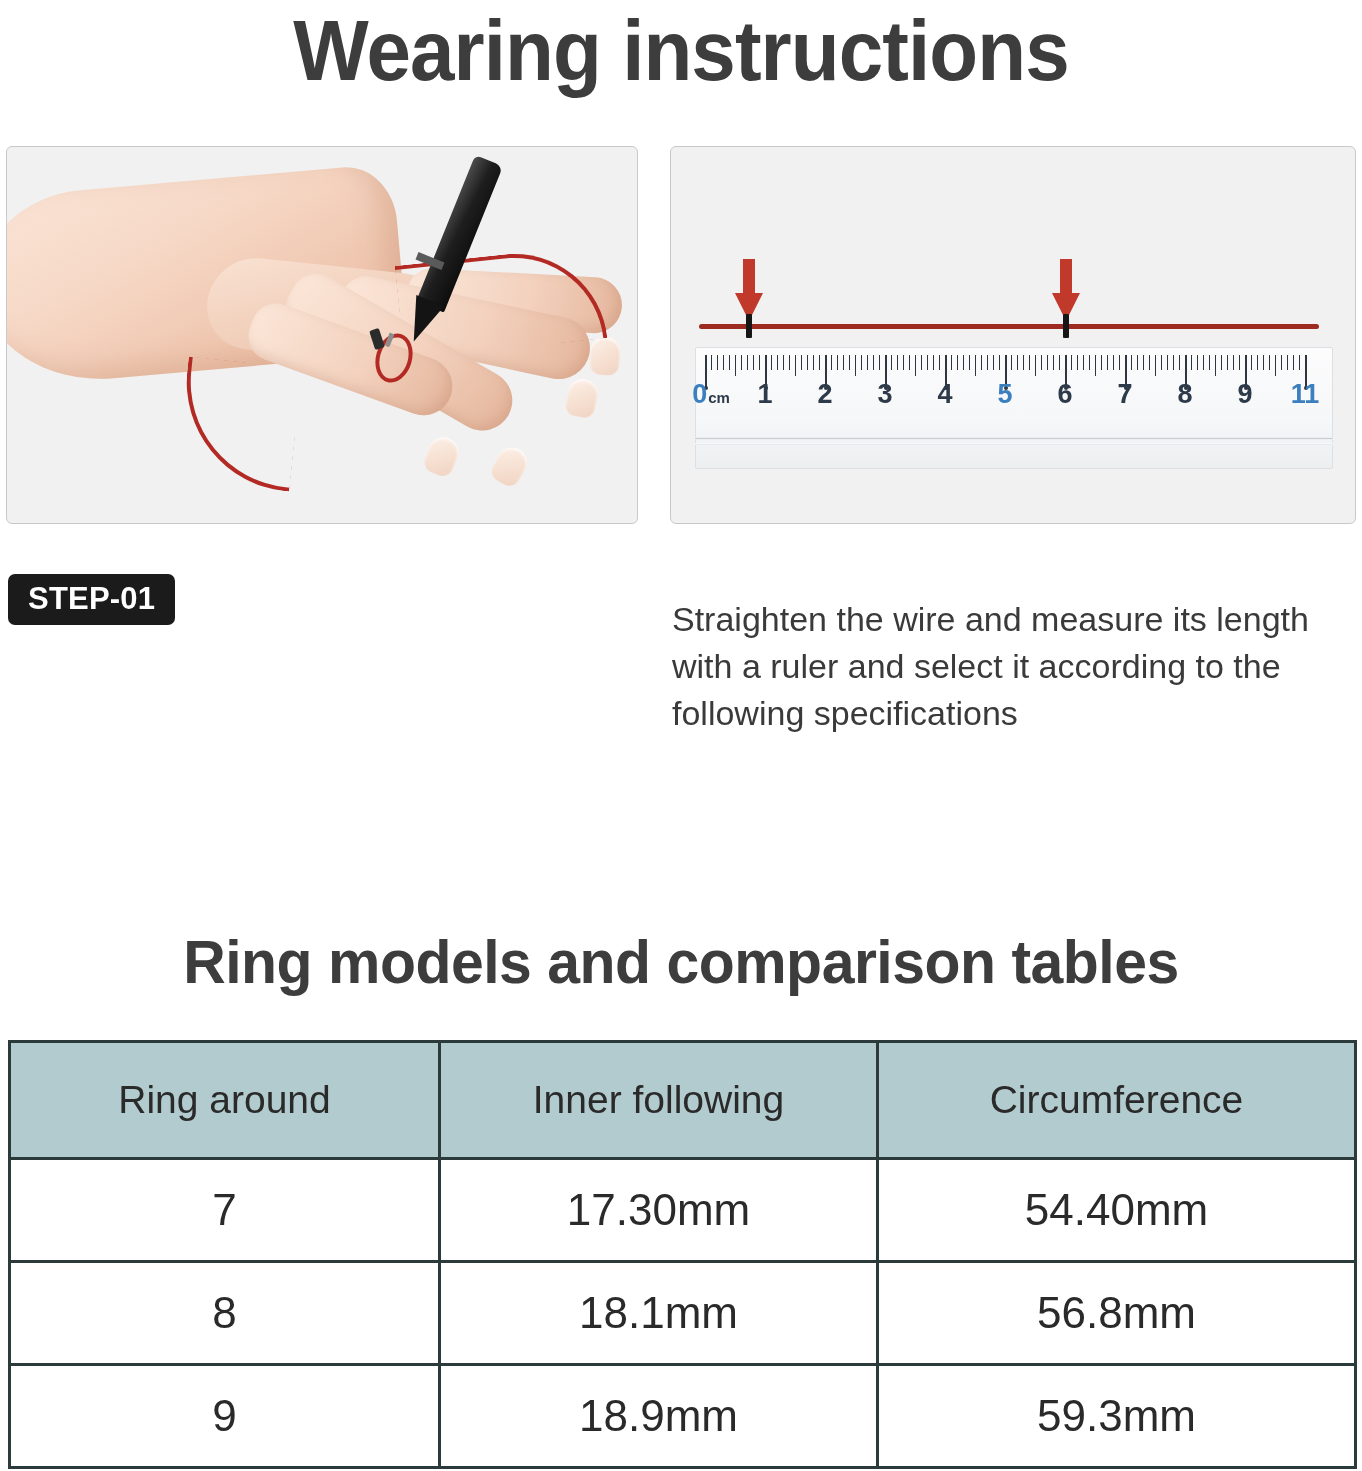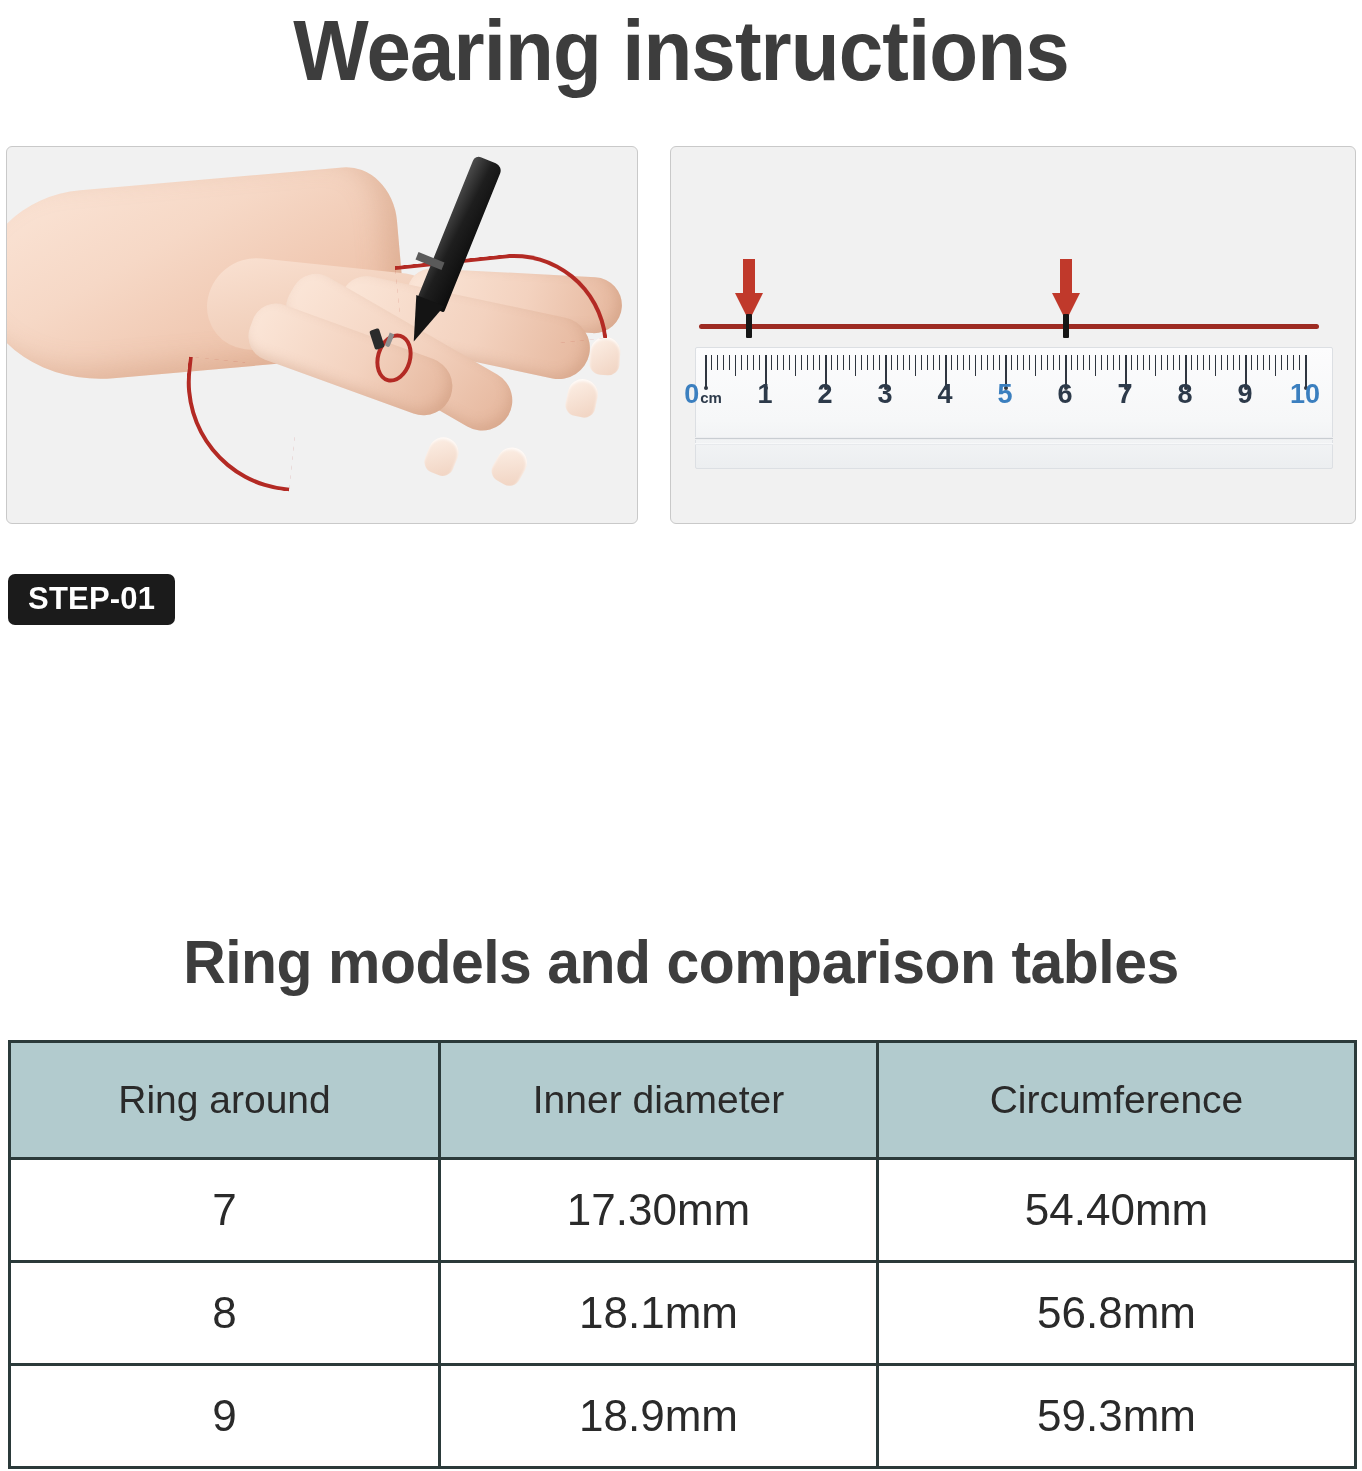--- a/index.html
+++ b/index.html
@@ -488,56 +488,57 @@
         <div class="tick minor" style="left: 564px;"></div>
         <div class="tick half" style="left: 570px;"></div>
         <div class="tick minor" style="left: 576px;"></div>
         <div class="tick minor" style="left: 582px;"></div>
         <div class="tick minor" style="left: 588px;"></div>
         <div class="tick minor" style="left: 594px;"></div>
         <div class="tick major" style="left: 600px;"></div>
         <div class="tick-dot" style="left: 599px;"></div>
       </div>
     <div id="ruler-numbers">
-        <div class="ruler-num blue" style="left: 26px; transform: translateX(-34%);">0<span class="unit">cm</span></div>
+        <div class="ruler-num blue" style="left: 34px; transform: translateX(-34%);">0<span class="unit">cm</span></div>
         <div class="ruler-num" style="left: 94px;">1</div>
         <div class="ruler-num" style="left: 154px;">2</div>
         <div class="ruler-num" style="left: 214px;">3</div>
         <div class="ruler-num" style="left: 274px;">4</div>
         <div class="ruler-num blue" style="left: 334px;">5</div>
         <div class="ruler-num" style="left: 394px;">6</div>
         <div class="ruler-num" style="left: 454px;">7</div>
         <div class="ruler-num" style="left: 514px;">8</div>
         <div class="ruler-num" style="left: 574px;">9</div>
-        <div class="ruler-num blue" style="left: 634px;">10</div>
+        <div class="ruler-num blue" style="left: 634px;">11</div>
       </div>
     <div class="ruler-bevel"></div>
     <div class="ruler-bevel2"></div>
   </div>
 </div>
 
 <div class="step-block left">
   <div class="step-badge">STEP-01</div>
 </div>
 
 <div class="step-block right">
+  <div class="step-text">Straighten the wire and measure its length with a ruler and select it according to the following specifications</div>
 </div>
 
 <div class="section-title">Ring models and comparison tables</div>
 
 <table class="size-table">
   <colgroup>
       <col class="c1">
       <col class="c2">
       <col class="c3">
     </colgroup>
   <thead>
     <tr>
       <th>Ring around</th>
-      <th>Inner diameter</th>
+      <th>Inner following</th>
       <th>Circumference</th>
     </tr>
   </thead>
   <tbody id="table-body">
       <tr>
         <td>7</td>
         <td>17.30mm</td>
         <td>54.40mm</td>
       </tr>
       <tr>

